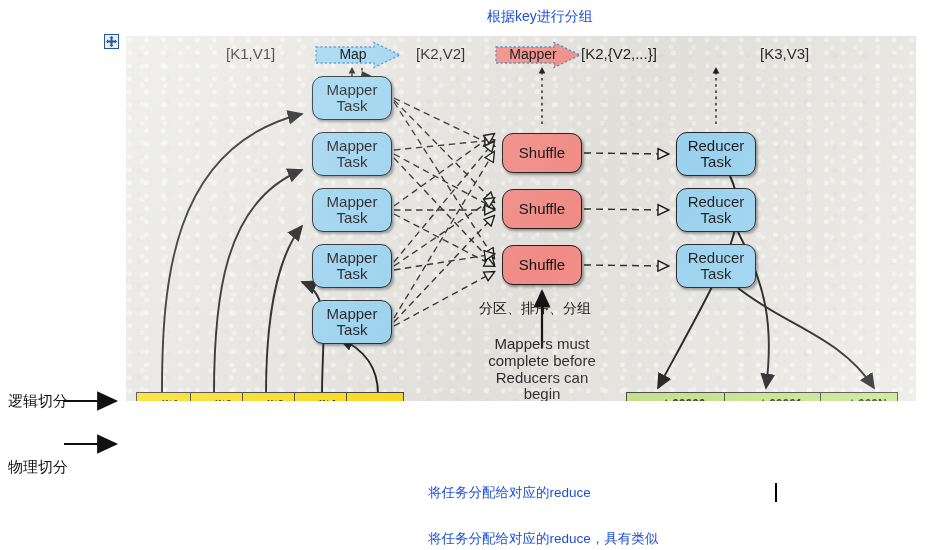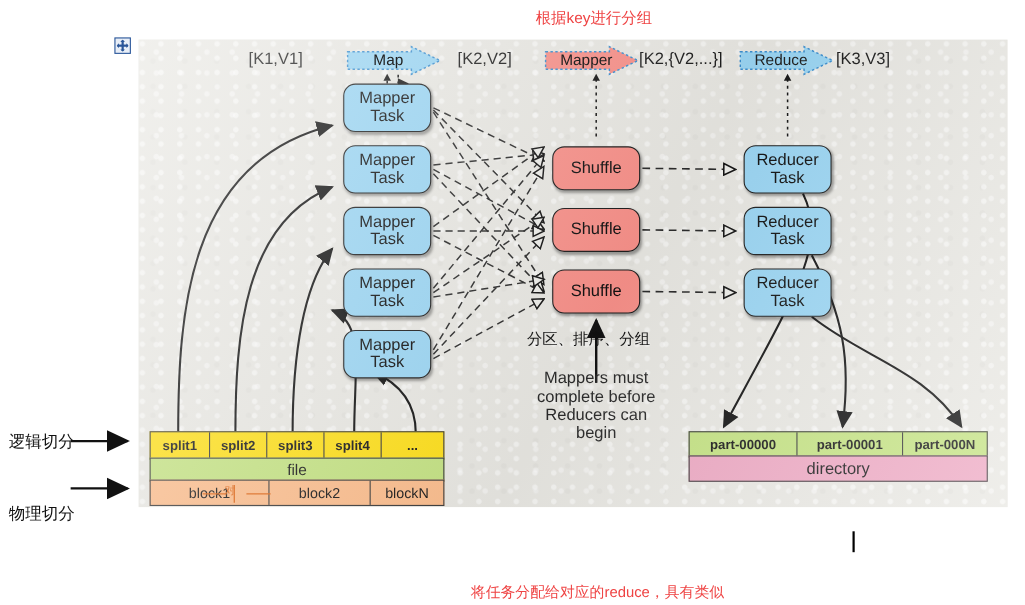--- a/index.html
+++ b/index.html
@@ -15,21 +15,21 @@
   
   .move-handle{
     position:absolute;left:104px;top:34px;width:15px;height:15px;
     background:#e8eef7;border:1px solid #2a5699;box-sizing:border-box;
     display:flex;align-items:center;justify-content:center;
   }
   .move-handle svg{display:block;}
 
   
   .canvas{
-    position:absolute;left:126px;top:36px;width:790px;height:425px;
+    position:absolute;left:126px;top:36px;width:790px;height:365px;
     background:#e9e8e3;
     background-image:
       radial-gradient(circle at 20% 30%, rgba(255,255,255,.55) 0 2px, transparent 3px),
       radial-gradient(circle at 70% 60%, rgba(255,255,255,.45) 0 2px, transparent 3px),
       radial-gradient(circle at 45% 85%, rgba(0,0,0,.025) 0 2px, transparent 3px);
     background-size:17px 13px, 23px 19px, 29px 23px;
     overflow:hidden;
   }
   .canvas::after{
     content:"";position:absolute;inset:0;pointer-events:none;
@@ -88,21 +88,21 @@
   .row-part{background:#c5e384;}
   .row-dir{background:#eeaac4;}
 
   
   .side-label{
     position:absolute;font-size:15px;color:#111;white-space:nowrap;
   }
 
   
   .note{
-    position:absolute;font-size:13.5px;color:#ef4444;line-height:1.55;white-space:pre-line;
+    position:absolute;font-size:13.5px;color:#1d4ed8;line-height:1.55;white-space:pre-line;
   }
   .squiggle{
     text-decoration:underline wavy #e03131;
     text-decoration-skip-ink:none;
     text-underline-offset:2px;
   }
   .caret{
     position:absolute;width:2px;background:#000;
   }
   .dui{
@@ -216,26 +216,20 @@
       <span class="tag-label">Map</span>
     </div>
 
     <div class="arrow-tag" style="left:368px;top:5px;width:88px;">
       <svg width="88" height="28" viewBox="0 0 88 28" style="position:absolute;left:0;top:0;">
         <path d="M2,6 L60,6 L60,1.5 L86,14 L60,26.5 L60,22 L2,22 Z" fill="#f9918a" stroke="#3b8fd0" stroke-width="1.3" stroke-dasharray="2.2 2.2"></path>
       </svg>
       <span class="tag-label">Mapper</span>
     </div>
 
-    <div class="arrow-tag" style="left:545px;top:5px;width:88px;">
-      <svg width="88" height="28" viewBox="0 0 88 28" style="position:absolute;left:0;top:0;">
-        <path d="M2,6 L60,6 L60,1.5 L86,14 L60,26.5 L60,22 L2,22 Z" fill="#9bd6f4" stroke="#3b8fd0" stroke-width="1.3" stroke-dasharray="2.2 2.2"></path>
-      </svg>
-      <span class="tag-label">Reduce</span>
-    </div>
 
     <div class="node mapper" style="left:186px;top:40px;">
       <span><span>Mapper</span><br><span>Task</span></span>
     </div>
     <div class="node mapper" style="left:186px;top:96px;">
       <span><span>Mapper</span><br><span>Task</span></span>
     </div>
     <div class="node mapper" style="left:186px;top:152px;">
       <span><span>Mapper</span><br><span>Task</span></span>
     </div>
@@ -318,20 +312,21 @@
       <marker id="sideArrow" markerWidth="11" markerHeight="11" refX="9" refY="5.5" orient="auto">
         <path d="M0,0.8 L10,5.5 L0,10.2 Z" fill="#111"></path>
       </marker>
     </defs>
     <path d="M0,13 L52,13" stroke="#111" stroke-width="2.1" fill="none" marker-end="url(#sideArrow)"></path>
     <path d="M0,56 L52,56" stroke="#111" stroke-width="2.1" fill="none" marker-end="url(#sideArrow)"></path>
   </svg>
 
 
   <div class="note" style="left:428px;top:462px;">
+    <div>将任务分配给对应的reduce</div>
   </div>
 
   <div class="note" style="left:428px;top:508px;">
     <div>将任务分配给对应的reduce，具有类似</div>
     
   </div>
 
   <div class="caret" style="left:775px;top:483px;height:19px;"></div>
 
 </div>

